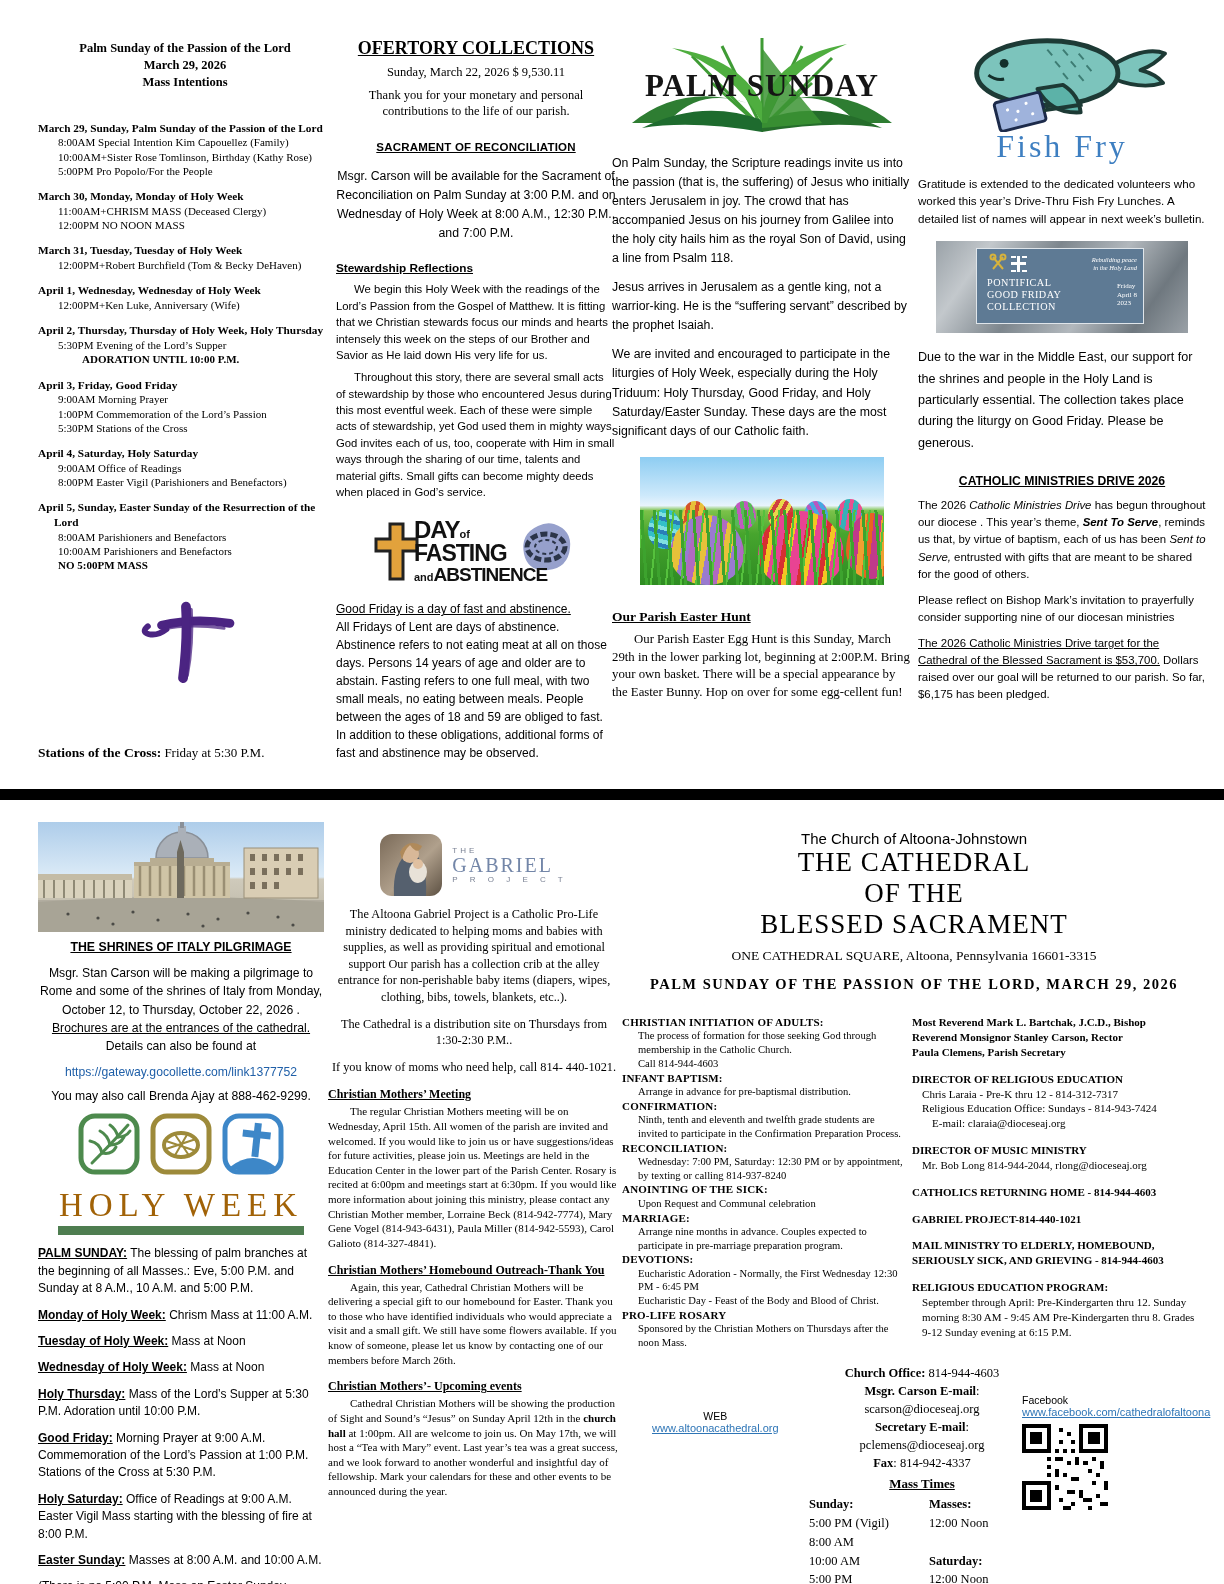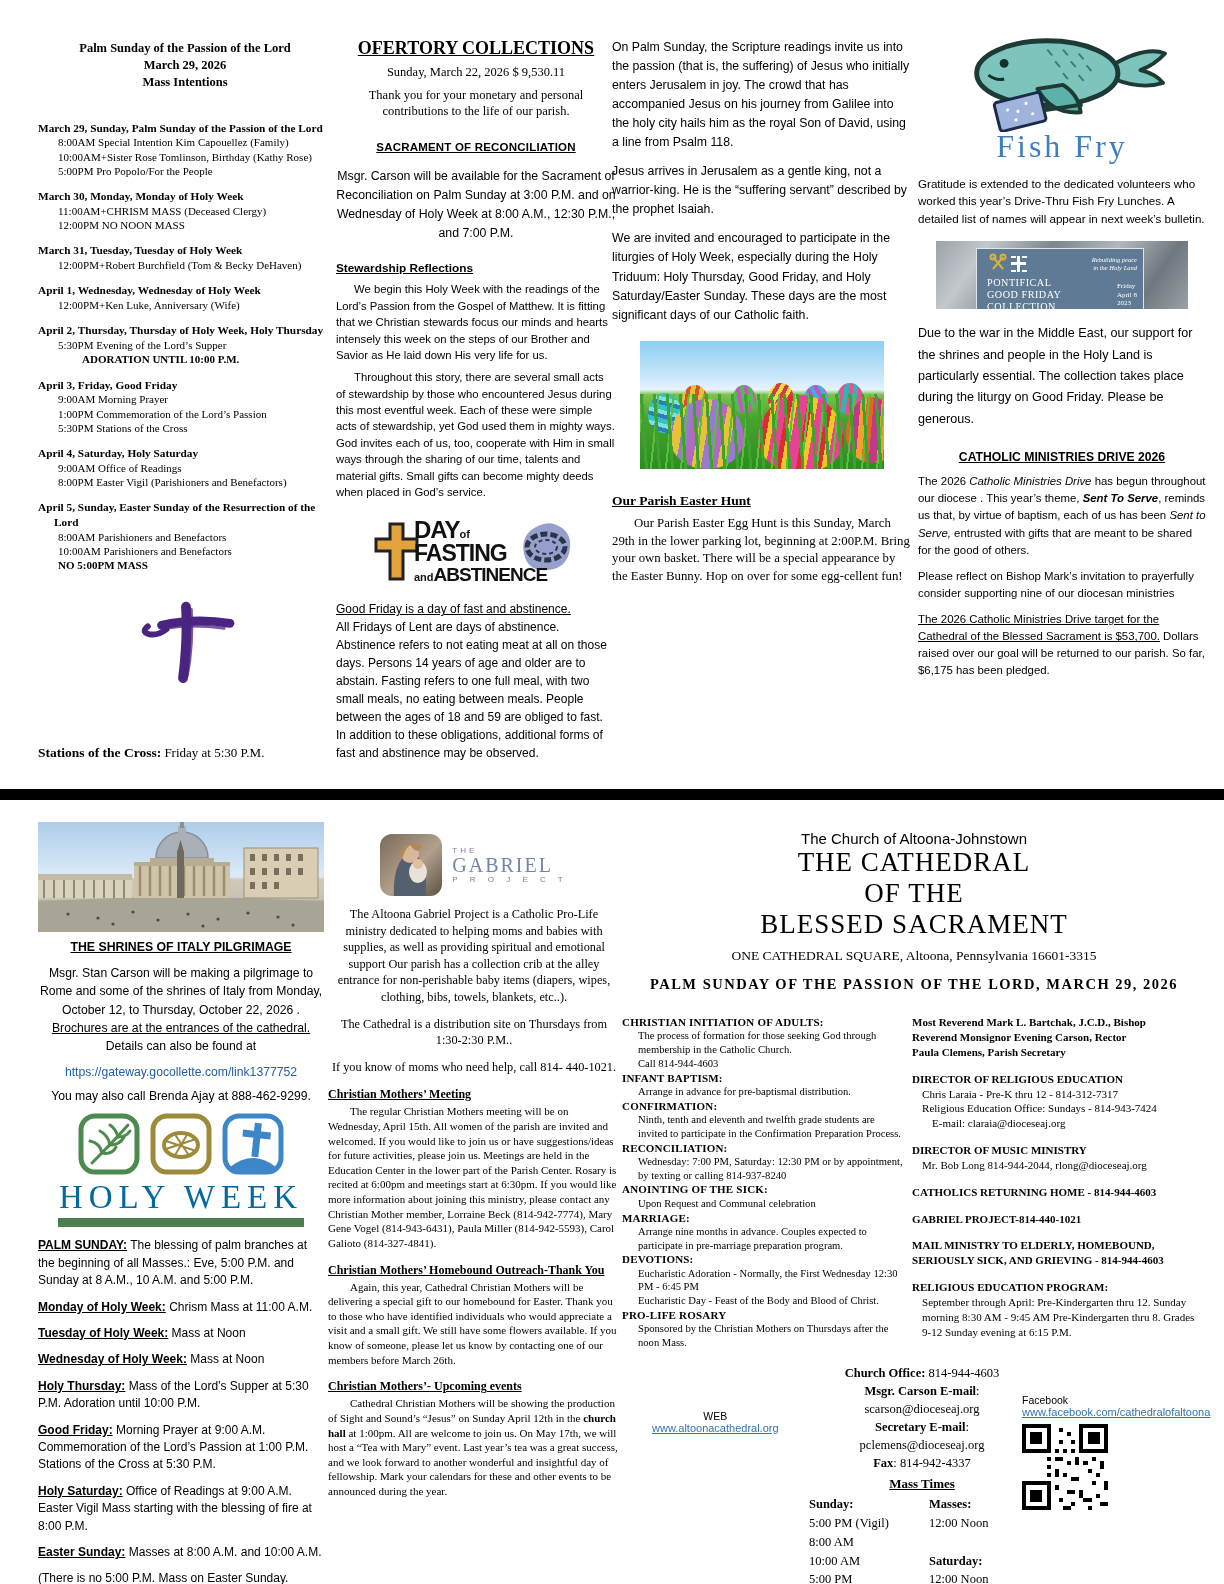--- a/index.html
+++ b/index.html
@@ -47,21 +47,21 @@
   .grassover{position:absolute;left:0;bottom:0;width:100%;height:58%;
      background:repeating-linear-gradient(86deg,rgba(0,0,0,0) 0 5px,#3da32e 5px 8px,rgba(0,0,0,0) 8px 13px),
                 repeating-linear-gradient(-84deg,rgba(0,0,0,0) 0 6px,#55c13d 6px 8px,rgba(0,0,0,0) 8px 15px);}
   .hunt-h{font-family:"Liberation Serif",serif;font-size:13.5px;font-weight:bold;text-decoration:underline;margin-top:24px;}
   .hunt-p{font-family:"Liberation Serif",serif;font-size:12.8px;line-height:1.4;margin-top:6px;text-indent:22px;}
 
   #sec-fish{left:918px;top:28px;width:288px;font-size:11.6px;}
   .fish-art{width:240px;margin:0 auto;text-align:center;}
   .fishfry-word{font-family:"Liberation Serif",serif;font-size:32px;color:#3e7fc1;letter-spacing:3px;margin-top:-6px;}
   .fish-p{line-height:1.5;margin-top:10px;}
-  .pont{position:relative;width:252px;height:68px;margin:14px auto 0 auto;overflow:hidden;
+  .pont{position:relative;width:252px;height:92px;margin:14px auto 0 auto;overflow:hidden;
     background:linear-gradient(125deg,#9aa2a8 0%,#c3c8cc 18%,#7d868d 40%,#b2b8bd 62%,#6f787f 82%,#9aa1a7 100%);}
   .pont-panel{position:absolute;left:40px;top:7px;width:166px;height:74px;background:#5e7a94;border:1.5px solid #dfe5ea;
     color:#fff;font-family:"Liberation Serif",serif;}
   .pont-top{display:flex;align-items:center;justify-content:space-between;padding:4px 6px 0 10px;}
   .pont-blurb{font-size:6.5px;font-style:italic;text-align:right;line-height:1.2;}
   .pont-main{display:flex;justify-content:space-between;align-items:center;padding:2px 6px 0 10px;}
   .pont-title{font-size:10.2px;letter-spacing:.5px;line-height:1.15;}
   .pont-date{font-size:7px;line-height:1.2;text-align:left;}
   .mideast-p{font-size:12.6px;line-height:1.7;margin-top:14px;}
   .cmd-h{font-size:12.2px;font-weight:bold;text-decoration:underline;text-align:center;margin-top:20px;}
@@ -70,21 +70,21 @@
   .divider{position:absolute;left:0;top:789px;width:1224px;height:11px;background:#000;}
 
   
   #sec-pilgrimage{left:38px;top:822px;width:286px;font-size:12px;text-align:center;}
   .stpeters{position:relative;width:286px;height:110px;overflow:hidden;background:linear-gradient(#aecdea 0%,#dcebf7 50%,#cfcabb 52%,#b9b4a4 100%);}
   .shrines-h{font-size:12.3px;font-weight:bold;text-decoration:underline;margin-top:8px;}
   .shrines-p{font-size:12.2px;line-height:1.5;margin-top:10px;}
   .shrines-link{color:#1f5fa8;margin-top:10px;font-size:12.2px;}
   .shrines-call{margin-top:10px;font-size:12.2px;}
   .hw-icons{display:flex;justify-content:center;gap:10px;margin-top:10px;}
-  .hw-word{font-family:"Liberation Serif",serif;font-size:33px;letter-spacing:6px;color:#0369a1;margin-top:4px;}
+  .hw-word{font-family:"Liberation Serif",serif;font-size:33px;letter-spacing:6px;color:#a16207;margin-top:12px;}
   .hw-bar{width:246px;height:9px;background:#4e7d50;margin:2px auto 10px auto;}
   .sched{text-align:left;font-size:12px;line-height:1.45;}
   .sched-e{margin-bottom:9px;}
   .sched-label{font-weight:bold;text-decoration:underline;}
 
   #sec-gabriel{left:328px;top:834px;width:292px;font-family:"Liberation Serif",serif;font-size:12.3px;}
   .gab-logo{display:flex;align-items:center;justify-content:center;gap:10px;}
   .gab-img{width:62px;height:62px;border-radius:12px;overflow:hidden;background:linear-gradient(135deg,#7a6a58,#b0a08c 55%,#5d5143);position:relative;}
   .gab-the{font-size:8px;letter-spacing:3px;color:#7a8294;}
   .gab-name{font-size:20px;color:#7386a8;letter-spacing:2px;line-height:1;}
@@ -214,20 +214,42 @@
         <div class="fast-l1" style="font-size:23px">FASTING</div>
         <div><span class="fast-sm">and</span><span class="fast-l1" style="font-size:19px">ABSTINENCE</span></div>
       </div>
     </div>
 
     <div class="gf-h">Good Friday is a day of fast and abstinence.</div>
     <div class="gf-p">All Fridays of Lent are days of abstinence. Abstinence refers to not eating meat at all on those days. Persons 14 years of age and older are to abstain. Fasting refers to one full meal, with two small meals, no eating between meals. People between the ages of 18 and 59 are obliged to fast. In addition to these obligations, additional forms of fast and abstinence may be observed.</div>
   </section>
 
   <section id="sec-palm">
+    <div class="palm-art">
+      <svg width="300" height="116" viewBox="0 0 300 116">
+        <g>
+          <g stroke="#3f9b35" stroke-width="3" fill="none">
+            <path d="M150 100 L80 28"></path>
+              <path d="M150 100 L110 18"></path>
+              <path d="M150 100 L150 10"></path>
+            <path d="M150 100 L190 18"></path>
+              <path d="M150 100 L220 30"></path>
+              <path d="M150 100 L100 55"></path>
+            <path d="M150 100 L200 55"></path>
+          </g>
+          <path d="M20 95 Q70 55 135 75 Q90 60 60 90 Q110 78 140 95 Z" fill="#2e7d32"></path>
+          <path d="M30 100 Q90 70 150 92 L150 104 Q80 92 30 100 Z" fill="#1e6b2e"></path>
+          <path d="M280 95 Q230 55 165 75 Q210 60 240 90 Q190 78 160 95 Z" fill="#2e7d32"></path>
+          <path d="M270 100 Q210 70 150 92 L150 104 Q220 92 270 100 Z" fill="#256d2b"></path>
+          <path d="M150 95 Q120 40 60 20 Q130 30 152 80 Q160 30 235 16 Q170 42 155 95 Z" fill="#4fae3f"></path>
+          <path d="M150 100 Q150 55 150 20 Q180 60 210 95 Z" fill="#3c9434" opacity=".85"></path>
+        </g>
+      </svg>
+      <div class="palm-word">PALM SUNDAY</div>
+    </div>
     <div class="palm-p">On Palm Sunday, the Scripture readings invite us into the passion (that is, the suffering) of Jesus who initially enters Jerusalem in joy. The crowd that has accompanied Jesus on his journey from Galilee into the holy city hails him as the royal Son of David, using a line from Psalm 118.</div>
     <div class="palm-p">Jesus arrives in Jerusalem as a gentle king, not a warrior-king. He is the “suffering servant” described by the prophet Isaiah.</div>
     <div class="palm-p">We are invited and encouraged to participate in the liturgies of Holy Week, especially during the Holy Triduum: Holy Thursday, Good Friday, and Holy Saturday/Easter Sunday. These days are the most significant days of our Catholic faith.</div>
 
     <div class="eggs-art">
       <div class="egg" style="left:8px;top:52px;width:34px;height:40px;background:repeating-linear-gradient(15deg,#34c0c8 0 5px,#2a7fb8 5px 9px,#7fe0e0 9px 13px);"></div>
       <div class="egg" style="left:42px;top:44px;width:26px;height:30px;background:repeating-linear-gradient(100deg,#e8c13a 0 5px,#d4542a 5px 9px);"></div>
       <div class="egg" style="left:92px;top:44px;width:24px;height:28px;background:repeating-linear-gradient(80deg,#c05ac0 0 4px,#58b858 4px 8px);"></div>
       <div class="egg" style="left:128px;top:42px;width:26px;height:30px;background:repeating-linear-gradient(120deg,#d04040 0 4px,#e8d84a 4px 8px);"></div>
       <div class="egg" style="left:164px;top:44px;width:24px;height:26px;background:repeating-linear-gradient(60deg,#48a8e0 0 4px,#b858c0 4px 8px);"></div>
@@ -483,21 +505,21 @@
         <div class="sl">Arrange nine months in advance.  Couples expected to participate in pre-marriage preparation program.</div>
         <div class="sh">DEVOTIONS:</div>
         <div class="sl">Eucharistic Adoration - Normally, the First Wednesday 12:30 PM - 6:45 PM</div>
         <div class="sl">Eucharistic Day - Feast of the Body and Blood of Christ.</div>
         <div class="sh">PRO-LIFE ROSARY</div>
         <div class="sl">Sponsored by the Christian Mothers on Thursdays after the noon Mass.</div>
       </div>
 
       <div class="subR">
         <div class="rh">Most Reverend Mark L. Bartchak, J.C.D., Bishop</div>
-        <div class="rh">Reverend Monsignor Evening Carson,  Rector</div>
+        <div class="rh">Reverend Monsignor Stanley Carson,  Rector</div>
         <div class="rh">Paula Clemens, Parish Secretary</div>
         <div class="gap"></div>
         <div class="rh">DIRECTOR OF RELIGIOUS  EDUCATION</div>
         <div class="rl">Chris Laraia  - Pre-K thru 12 - 814-312-7317</div>
         <div class="rl">Religious Education Office:  Sundays - 814-943-7424</div>
         <div class="rl" style="padding-left:20px">E-mail: claraia@dioceseaj.org</div>
         <div class="gap"></div>
         <div class="rh">DIRECTOR OF MUSIC MINISTRY</div>
         <div class="rl">Mr. Bob Long 814-944-2044, rlong@dioceseaj.org</div>
         <div class="gap"></div>

